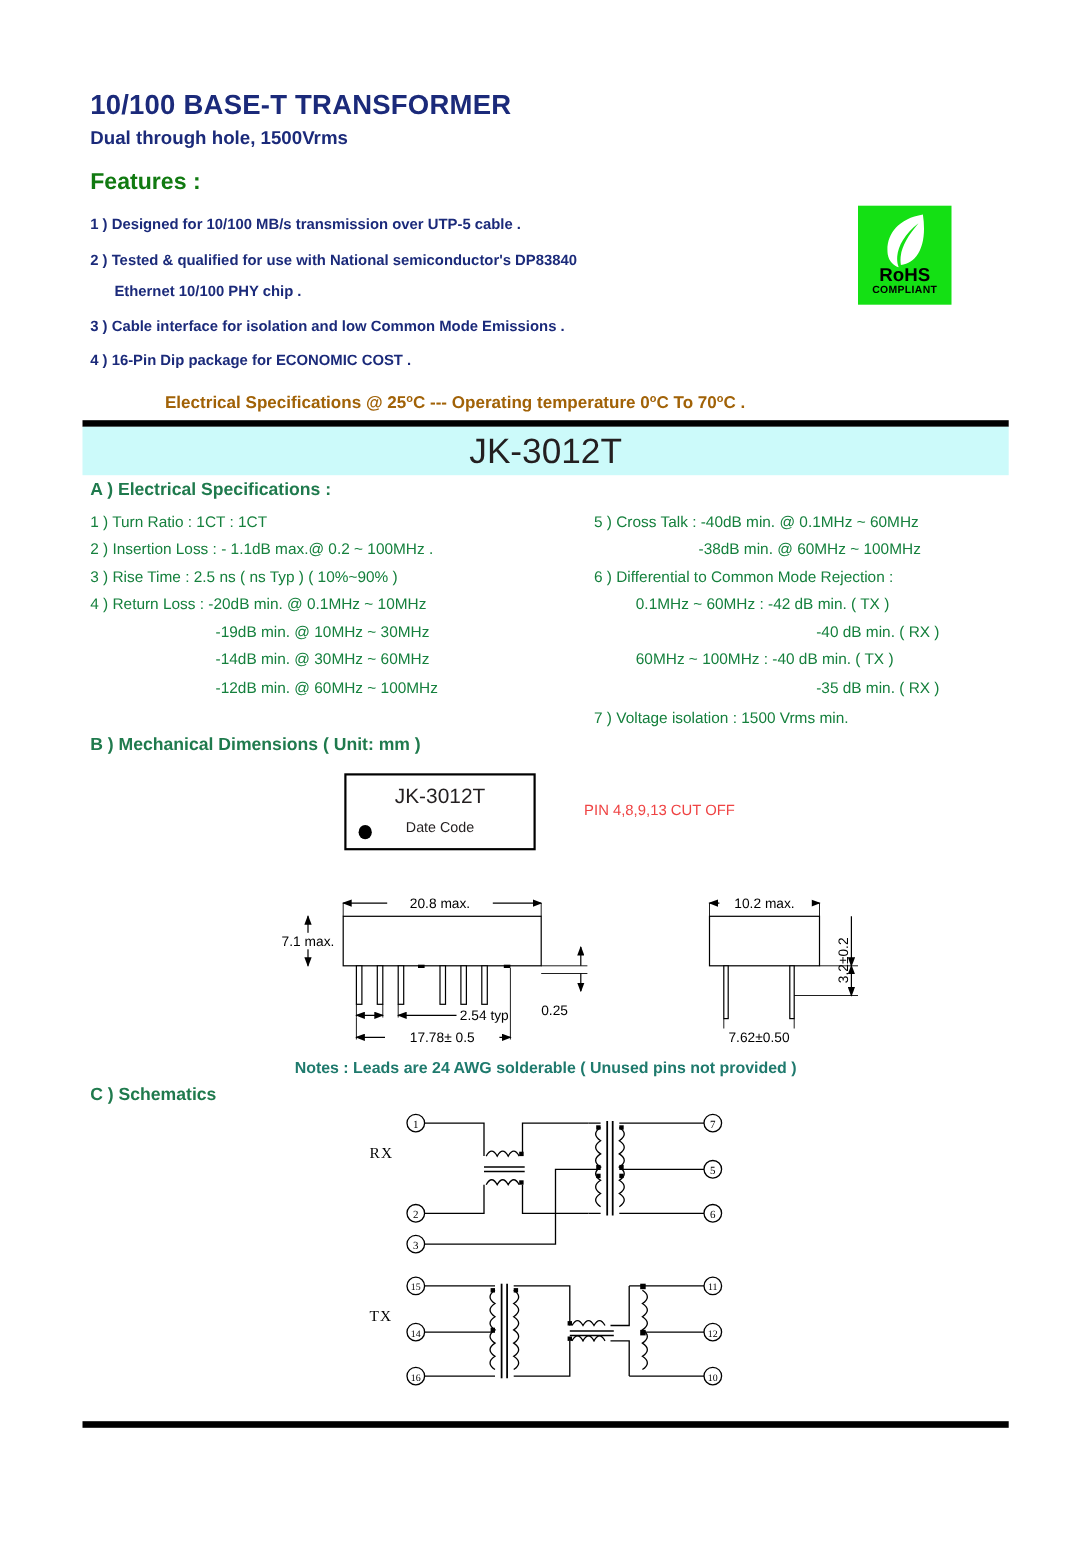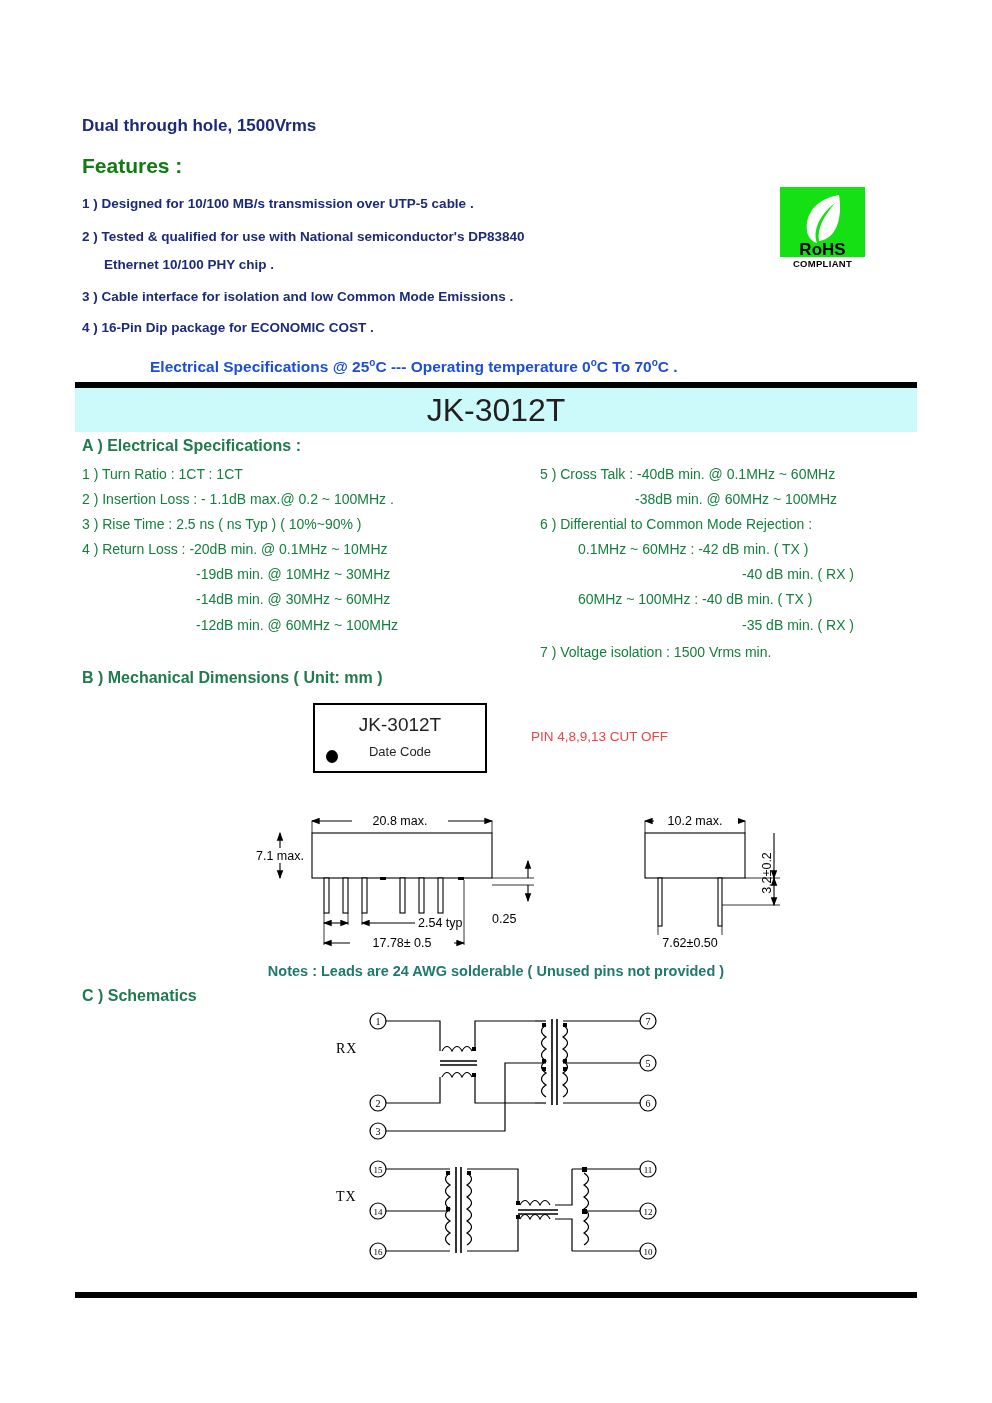--- a/index.html
+++ b/index.html
@@ -20,29 +20,29 @@
   .feat.f3{top:289px;text-align:center;}
   .feat.f4{top:320px;}
 
   
   .logo{position:absolute;left:742px;top:76px;width:190px;height:62px;}
   .logo-text{font-family:"Liberation Serif",serif;font-style:italic;font-weight:bold;
              font-size:54px;color:#e01f26;line-height:58px;letter-spacing:-1px;}
   .logo-r{position:absolute;left:160px;top:2px;font-size:19px;color:#e01f26;
           font-family:"Liberation Sans",sans-serif;font-style:normal;font-weight:bold;}
 
-  .rohs{position:absolute;left:780px;top:187px;width:85px;height:70px;background:#14e014;}
+  .rohs{position:absolute;left:780px;top:187px;width:85px;height:90px;background:#14e014;}
   .rohs-leaf{position:absolute;left:50%;top:6px;transform:translateX(-50%);width:44px;height:52px;}
   .rohs-t1{position:absolute;left:0;right:0;top:54px;text-align:center;font-size:17px;
            font-weight:bold;color:#000;font-family:"Liberation Sans",sans-serif;line-height:17px;}
   .rohs-t2{position:absolute;left:0;right:0;top:71px;text-align:center;font-size:9.5px;
            font-weight:bold;color:#000;font-family:"Liberation Sans",sans-serif;letter-spacing:.3px;}
 
   
-  .elec-line{position:absolute;left:150px;top:357px;font-size:15.5px;font-weight:bold;color:#1d4ed8;white-space:nowrap;}
+  .elec-line{position:absolute;left:150px;top:357px;font-size:15.5px;font-weight:bold;color:#a16207;white-space:nowrap;}
   .sup{font-size:10px;vertical-align:super;}
   .rule-top{position:absolute;left:75px;top:382px;width:842px;height:6px;background:#000;}
   .pn-band{position:absolute;left:75px;top:388px;width:842px;height:44px;background:#ccfafa;}
   .pn-text{position:absolute;left:0;right:0;top:392px;text-align:center;font-size:32px;
            color:#231f20;font-family:"Liberation Sans",sans-serif;}
 
   .sec-h{position:absolute;font-size:16px;font-weight:bold;color:#1f7a4d;}
   .sec-a{left:82px;top:437px;}
   .sec-b{left:82px;top:669px;}
   .sec-c{left:82px;top:987px;}
@@ -66,20 +66,21 @@
 
   svg{display:block;}
   .mech{position:absolute;left:240px;top:795px;}
   .sch{position:absolute;left:330px;top:1005px;}
 </style>
 </head>
 <body>
 
 <div class="page">
 
+  <div class="title-main">10/100 BASE-T TRANSFORMER</div>
   <div class="title-sub">Dual through  hole, 1500Vrms</div>
   <div class="features-h">Features :</div>
 
   <div class="feat f1">1 ) Designed for 10/100 MB/s transmission over UTP-5 cable .</div>
   <div class="feat f2">2 ) Tested &amp; qualified for use with National semiconductor's DP83840</div>
   <div class="feat f2b">Ethernet 10/100 PHY chip .</div>
   <div class="feat f3">3 ) Cable interface for isolation and low Common Mode Emissions .</div>
   <div class="feat f4">4 ) 16-Pin Dip package for ECONOMIC COST .</div>
 
 

